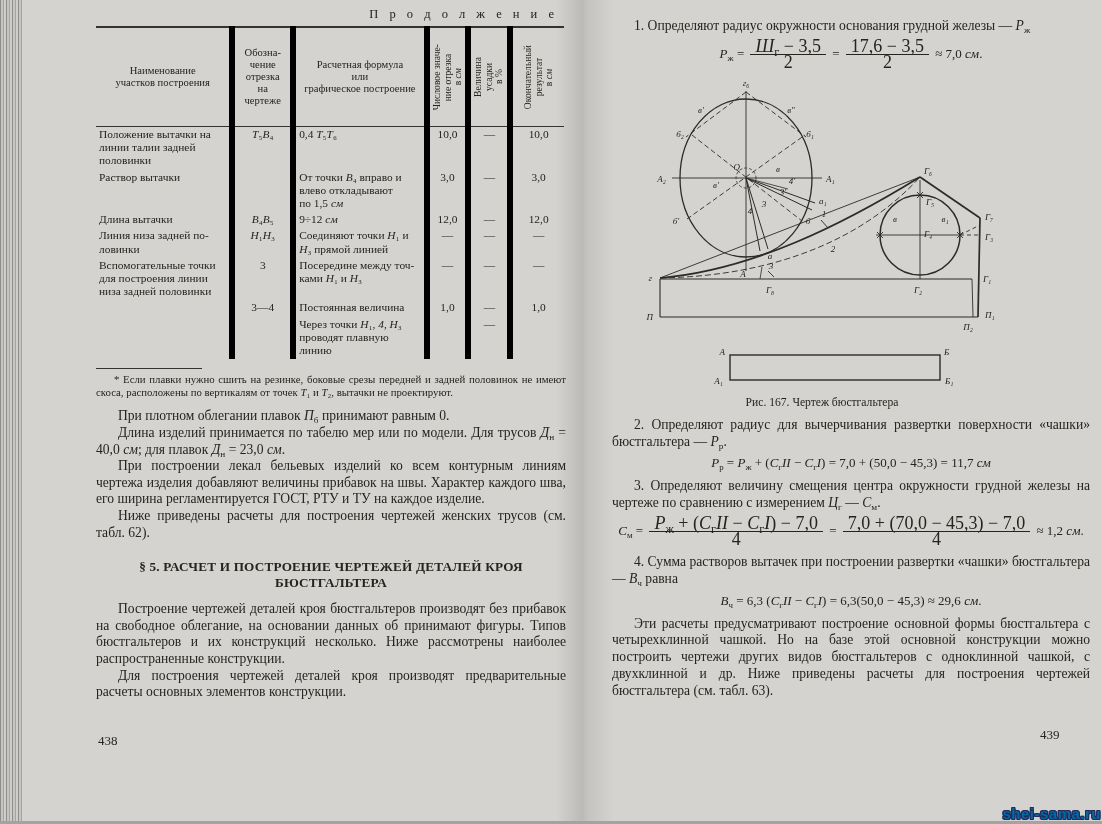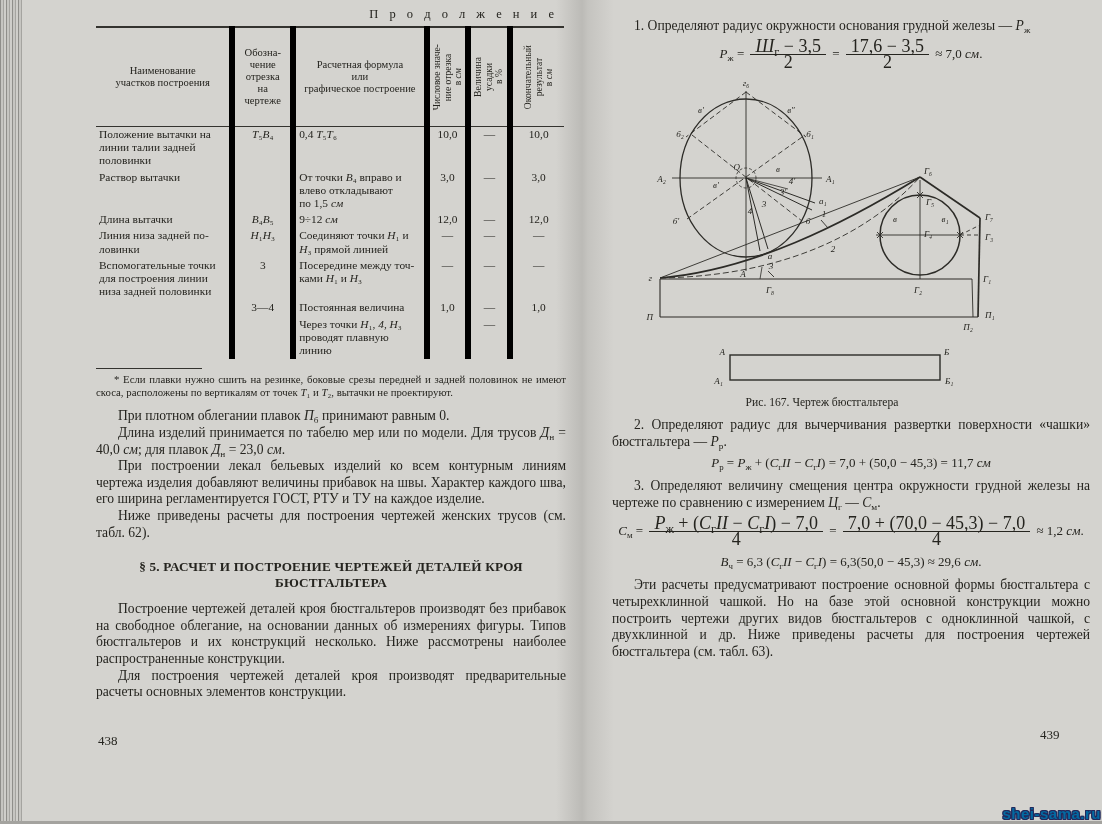--- a/index.html
+++ b/index.html
@@ -183,21 +183,21 @@
 
   <div class="bodytext">
     <p class="para">При плотном облегании плавок <i>П</i><sub>б</sub> принимают равным 0.</p>
     <p class="para">Длина изделий принимается по табелю мер или по модели. Для трусов <i>Д</i><sub>н</sub> = 40,0 <i>см</i>; для плавок <i>Д</i><sub>н</sub> = 23,0 <i>см</i>.</p>
     <p class="para">При построении лекал бельевых изделий ко всем контурным линиям чертежа изделия добавляют величины прибавок на швы. Характер каждого шва, его ширина регламентируется ГОСТ, РТУ и ТУ на каждое изделие.</p>
     <p class="para">Ниже приведены расчеты для построения чертежей женских трусов (см. табл. 62).</p>
   </div>
 
   <div class="sect-head">§ 5. РАСЧЕТ И ПОСТРОЕНИЕ ЧЕРТЕЖЕЙ ДЕТАЛЕЙ КРОЯ<br>БЮСТГАЛЬТЕРА</div>
 
-  <p class="para">Построение чертежей деталей кроя бюстгальтеров производят без прибавок на свободное облегание, на основании данных об измерениях фигуры. Типов бюстгальтеров и их конструкций несколько. Ниже рассмотрены наиболее распространенные конструкции.</p>
+  <p class="para">Построение чертежей деталей кроя бюстгальтеров производят без прибавок на свободное облегание, на основании данных об принимают фигуры. Типов бюстгальтеров и их конструкций несколько. Ниже рассмотрены наиболее распространенные конструкции.</p>
   <p class="para">Для построения чертежей деталей кроя производят предварительные расчеты основных элементов конструкции.</p>
 </div>
 
 <div class="page-right">
   <p class="rp-para">1. Определяют радиус окружности основания грудной железы — <i>Р</i><sub>ж</sub></p>
 
   <div class="formula">
     <span><i>Р</i><sub>ж</sub> =</span>
     <span class="frac">
       <span class="num"><i>Ш</i><sub>г</sub> − 3,5</span>
@@ -308,20 +308,21 @@
       <span class="den">4</span>
     </span>
     <span>=</span>
     <span class="frac">
       <span class="num">7,0 + (70,0 − 45,3) − 7,0</span>
       <span class="den">4</span>
     </span>
     <span>≈ 1,2 <i>см</i>.</span>
   </div>
 
+  <p class="rp-para">4. Сумма растворов вытачек при построении развертки «чашки» бюстгальтера — <i>В</i><sub>ч</sub> равна</p>
   <div class="formula"><i>В</i><sub>ч</sub> = 6,3  (<i>С</i><sub>г</sub><i>II</i> − <i>С</i><sub>г</sub><i>I</i>) = 6,3(50,0 − 45,3) ≈ 29,6 <i>см</i>.</div>
 
   <p class="rp-para">Эти расчеты предусматривают построение основной формы бюстгальтера с четырехклинной чашкой. Но на базе этой основной конструкции можно построить чертежи других видов бюстгальтеров с одноклинной чашкой, с двухклинной и др. Ниже приведены расчеты для построения чертежей бюстгальтера (см. табл. 63).</p>
 </div>
 
 <div class="pagenum pn-left">438</div>
 <div class="pagenum pn-right">439</div>
 
 <div class="watermark">shei-sama.ru</div>
 

